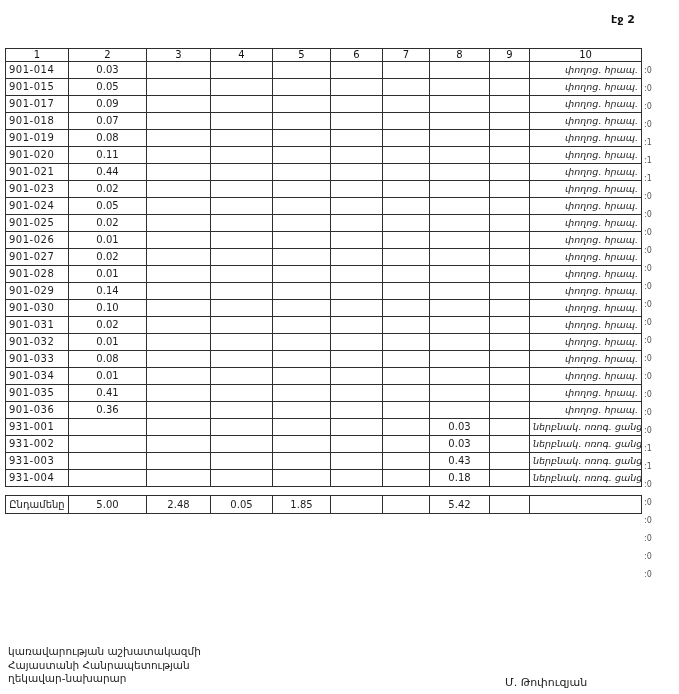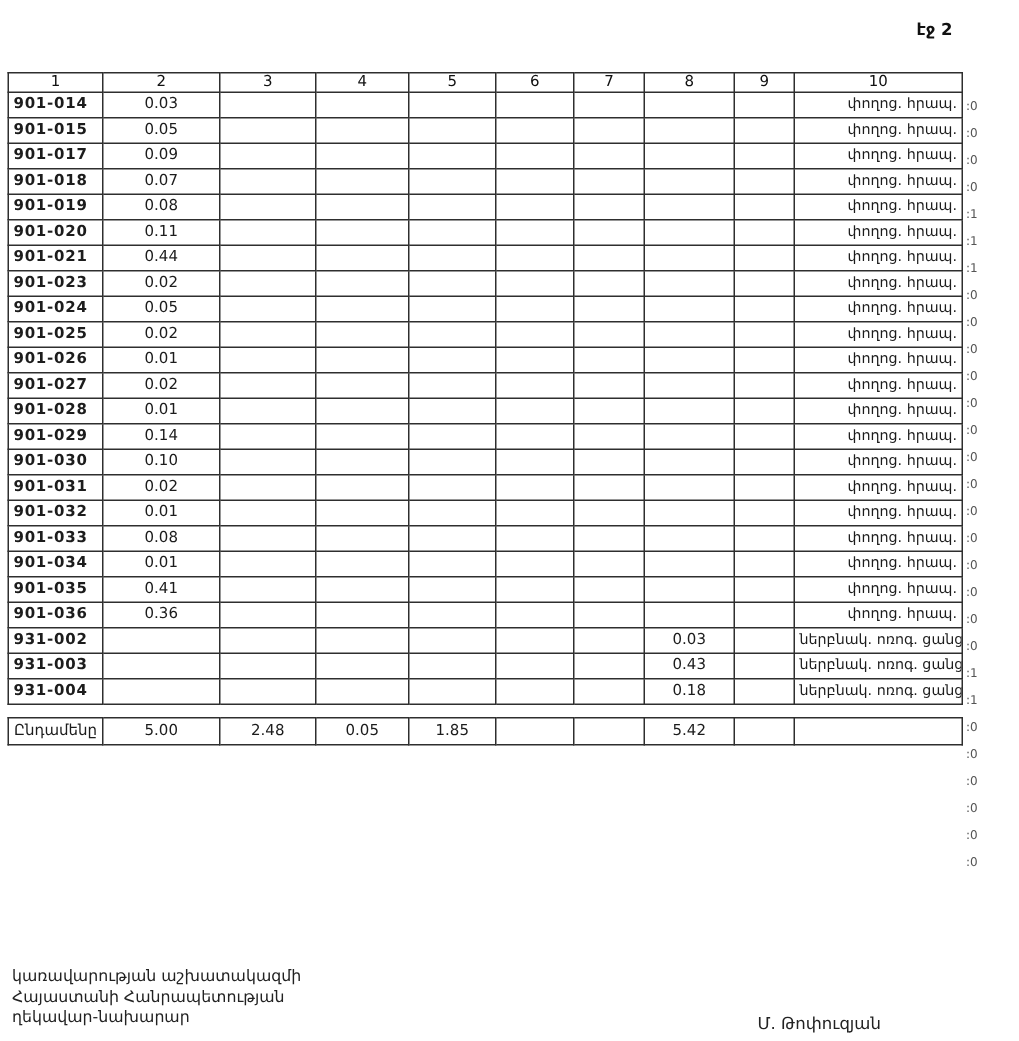--- a/index.html
+++ b/index.html
@@ -21,23 +21,23 @@
     border:1px solid #2e2e2e;
     font-size:10px;
     line-height:16px;
     height:16px;
     padding:0 3px;
     overflow:hidden;
     white-space:nowrap;
     font-weight:normal;
   }
   thead th{height:12px;line-height:12px;text-align:center;font-size:10px;color:#111;}
-  td.code{text-align:left;letter-spacing:0.5px;font-weight:bold;}
+  td.code{text-align:left;letter-spacing:0.5px;}
   td.num{text-align:center;}
-  td.desc{text-align:right;font-size:9.5px;}
+  td.desc{text-align:right;font-size:9.5px;font-style:italic;}
   .totals{margin-top:8px;}
   .totals td{height:17px;line-height:17px;}
   .edgecol{
     position:absolute;left:639px;top:14px;width:16px;
     color:#555;font-size:8px;
   }
   .edgecol .edge{height:18px;line-height:18px;overflow:hidden;}
   .footer{
     position:absolute;left:8px;top:645px;
     font-size:10.5px;line-height:13.5px;color:#222;
@@ -327,20 +327,32 @@
             <td class="code">901-036</td>
             <td class="num">0.36</td>
             <td class="num"></td>
             <td class="num"></td>
             <td class="num"></td>
             <td class="num"></td>
             <td class="num"></td>
             <td class="num"></td>
             <td class="num"></td>
             <td class="desc">փողոց. հրապ.</td>
+          </tr>
+          <tr>
+            <td class="code">931-001</td>
+            <td class="num"></td>
+            <td class="num"></td>
+            <td class="num"></td>
+            <td class="num"></td>
+            <td class="num"></td>
+            <td class="num"></td>
+            <td class="num">0.03</td>
+            <td class="num"></td>
+            <td class="desc">ներբնակ. ոռոգ. ցանց</td>
           </tr>
           <tr>
             <td class="code">931-002</td>
             <td class="num"></td>
             <td class="num"></td>
             <td class="num"></td>
             <td class="num"></td>
             <td class="num"></td>
             <td class="num"></td>
             <td class="num">0.03</td>

